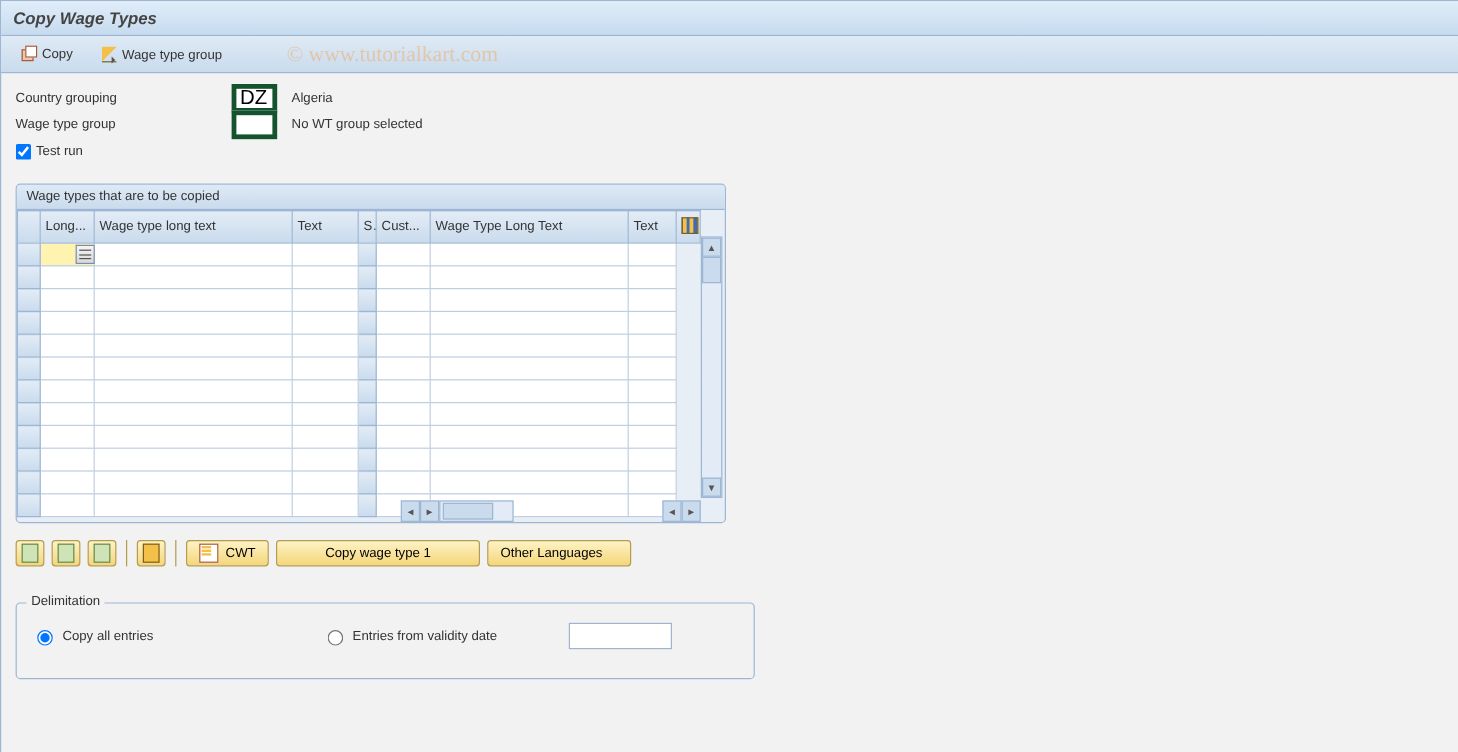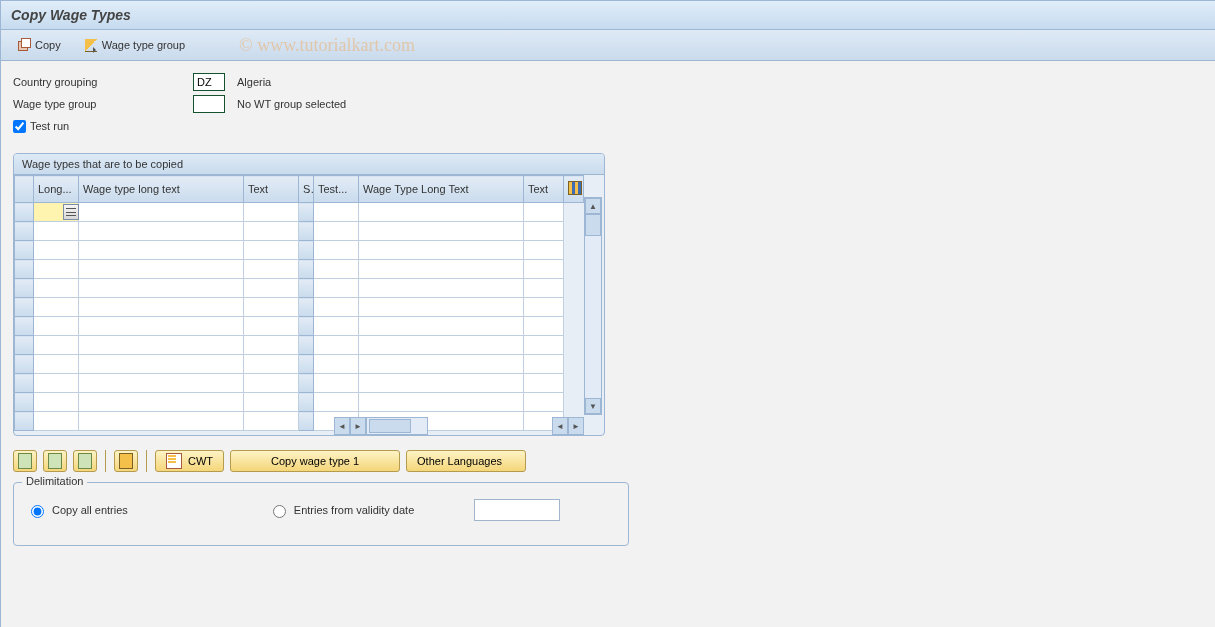--- a/index.html
+++ b/index.html
@@ -27,44 +27,44 @@
     height: 30px;
     display: flex;
     align-items: center;
     padding-left: 10px;
     border-bottom: 1px solid #9db6d3;
     position: relative;
     gap: 10px;
   }
   .tb-btn {
     display: flex;
-    align-items: center;
+    align-items: flex-end;
     gap: 5px;
     padding: 2px 6px;
     border: 1px solid transparent;
     border-radius: 3px;
     cursor: pointer;
   }
   .watermark {
     position: absolute;
     left: 238px; top: 5px;
     color: rgba(245,158,66,0.4);
     font-size: 18px;
     font-family: Georgia, serif;
     pointer-events: none;
   }
   
   .form-area { padding: 10px 12px 4px 12px; }
   .form-row { display: flex; align-items: center; height: 22px; }
   .form-label { width: 180px; }
   .form-input {
-    border: 1px solid #14532d;
+    border: 4px solid #14532d;
     height: 16px;
     padding: 0 3px;
-    font-family: inherit; font-size: 11px;
+    font-family: inherit; font-size: 17px;
     background: #fff;
   }
   .form-input.small { width: 24px; }
   .form-display { margin-left: 12px; }
   .checkbox { margin:0; vertical-align:middle; }
 
   
   .grid-group {
     margin: 12px 12px 8px 12px;
     width: 590px;
@@ -165,21 +165,21 @@
     cursor:pointer;
     font-size:11px;
     gap:6px;
   }
   .sap-btn.icon-only{ padding:0 4px; width:24px; justify-content:center;}
   .sap-ico { width:14px;height:14px; display:inline-block; }
   .divider { width:1px; height:22px; background:#b59b4e; margin:0 2px;}
 
   
   .delim-group {
-    margin: 4px 12px 0 12px;
+    margin: 24px 12px 0 12px;
     width: 590px;
     border: 1px solid #9db6d3;
     border-radius: 4px;
     overflow: visible;
     position: relative;
     padding: 16px 12px 24px 12px;
     background: #f2f2f2;
   }
   .delim-legend {
     position: absolute; top:-8px; left:8px;
@@ -266,21 +266,21 @@
             <col style="width:40px">
             <col style="width:20px">
         </colgroup>
         <thead>
           <tr>
             <th></th>
             <th>Long...</th>
             <th>Wage type long text</th>
             <th>Text</th>
             <th>S</th>
-            <th>Test...</th>
+            <th>Cust...</th>
             <th>Wage Type Long Text</th>
             <th>Text</th>
             <th class="config-col"><span class="config-icon"></span></th>
           </tr>
         </thead>
         <tbody id="grid-rows">
             <tr>
               <td class="rowsel"></td>
               <td class="active-cell">
                 <span class="f4-icon"></span>

